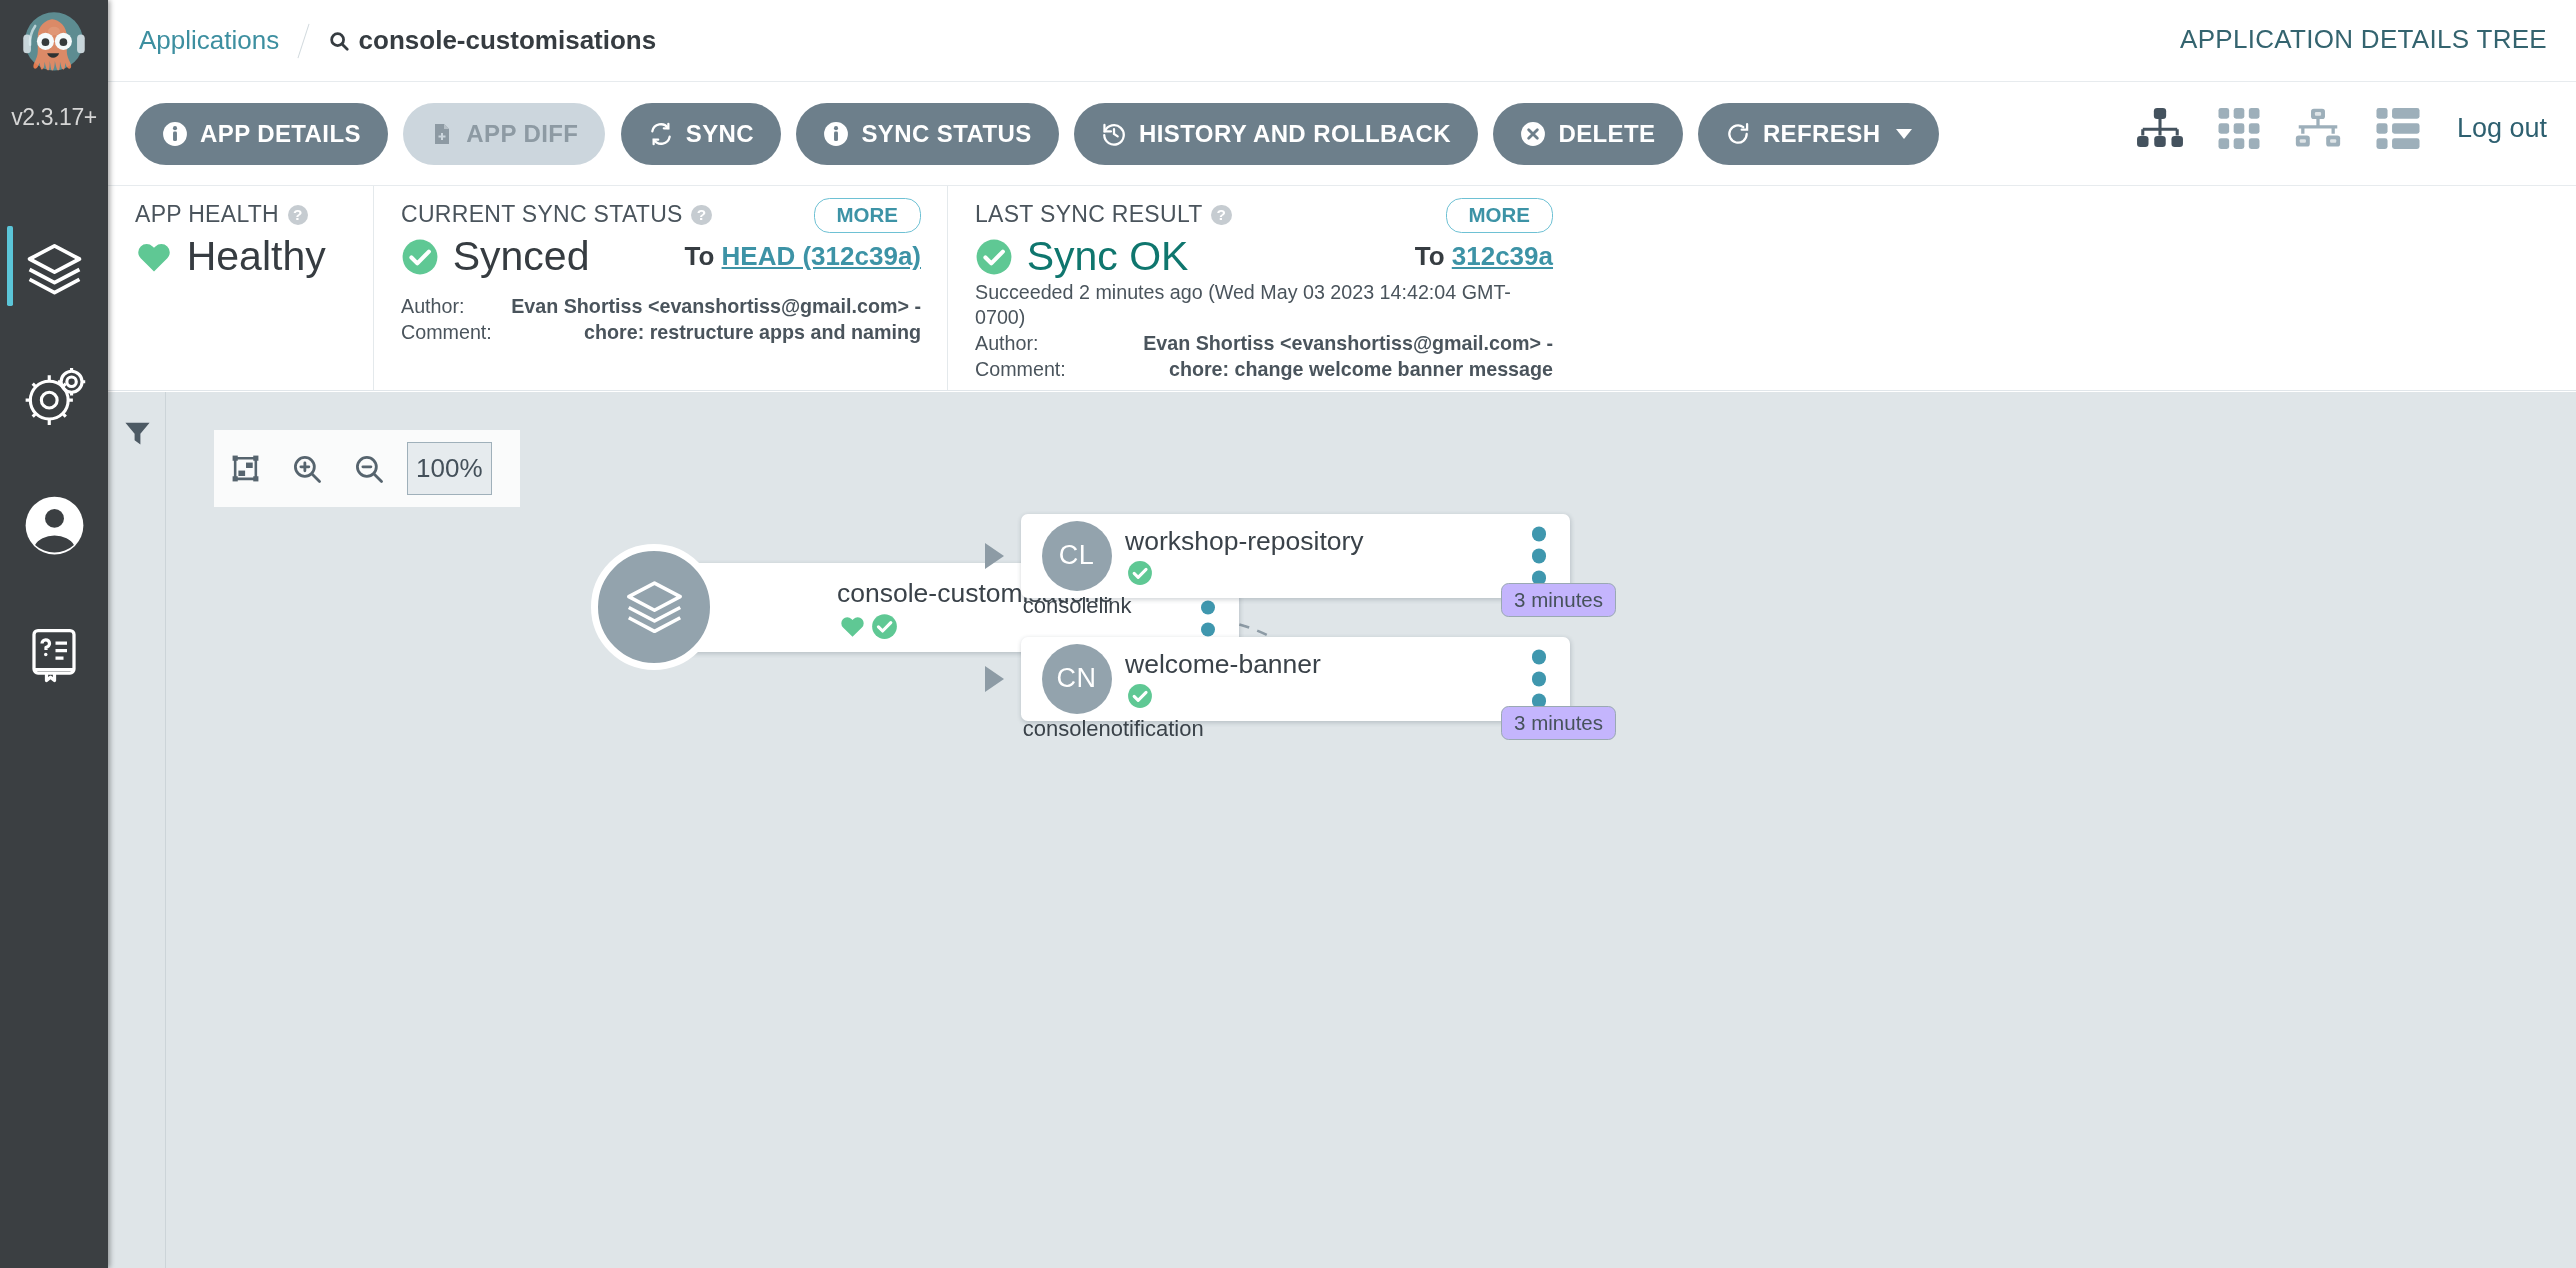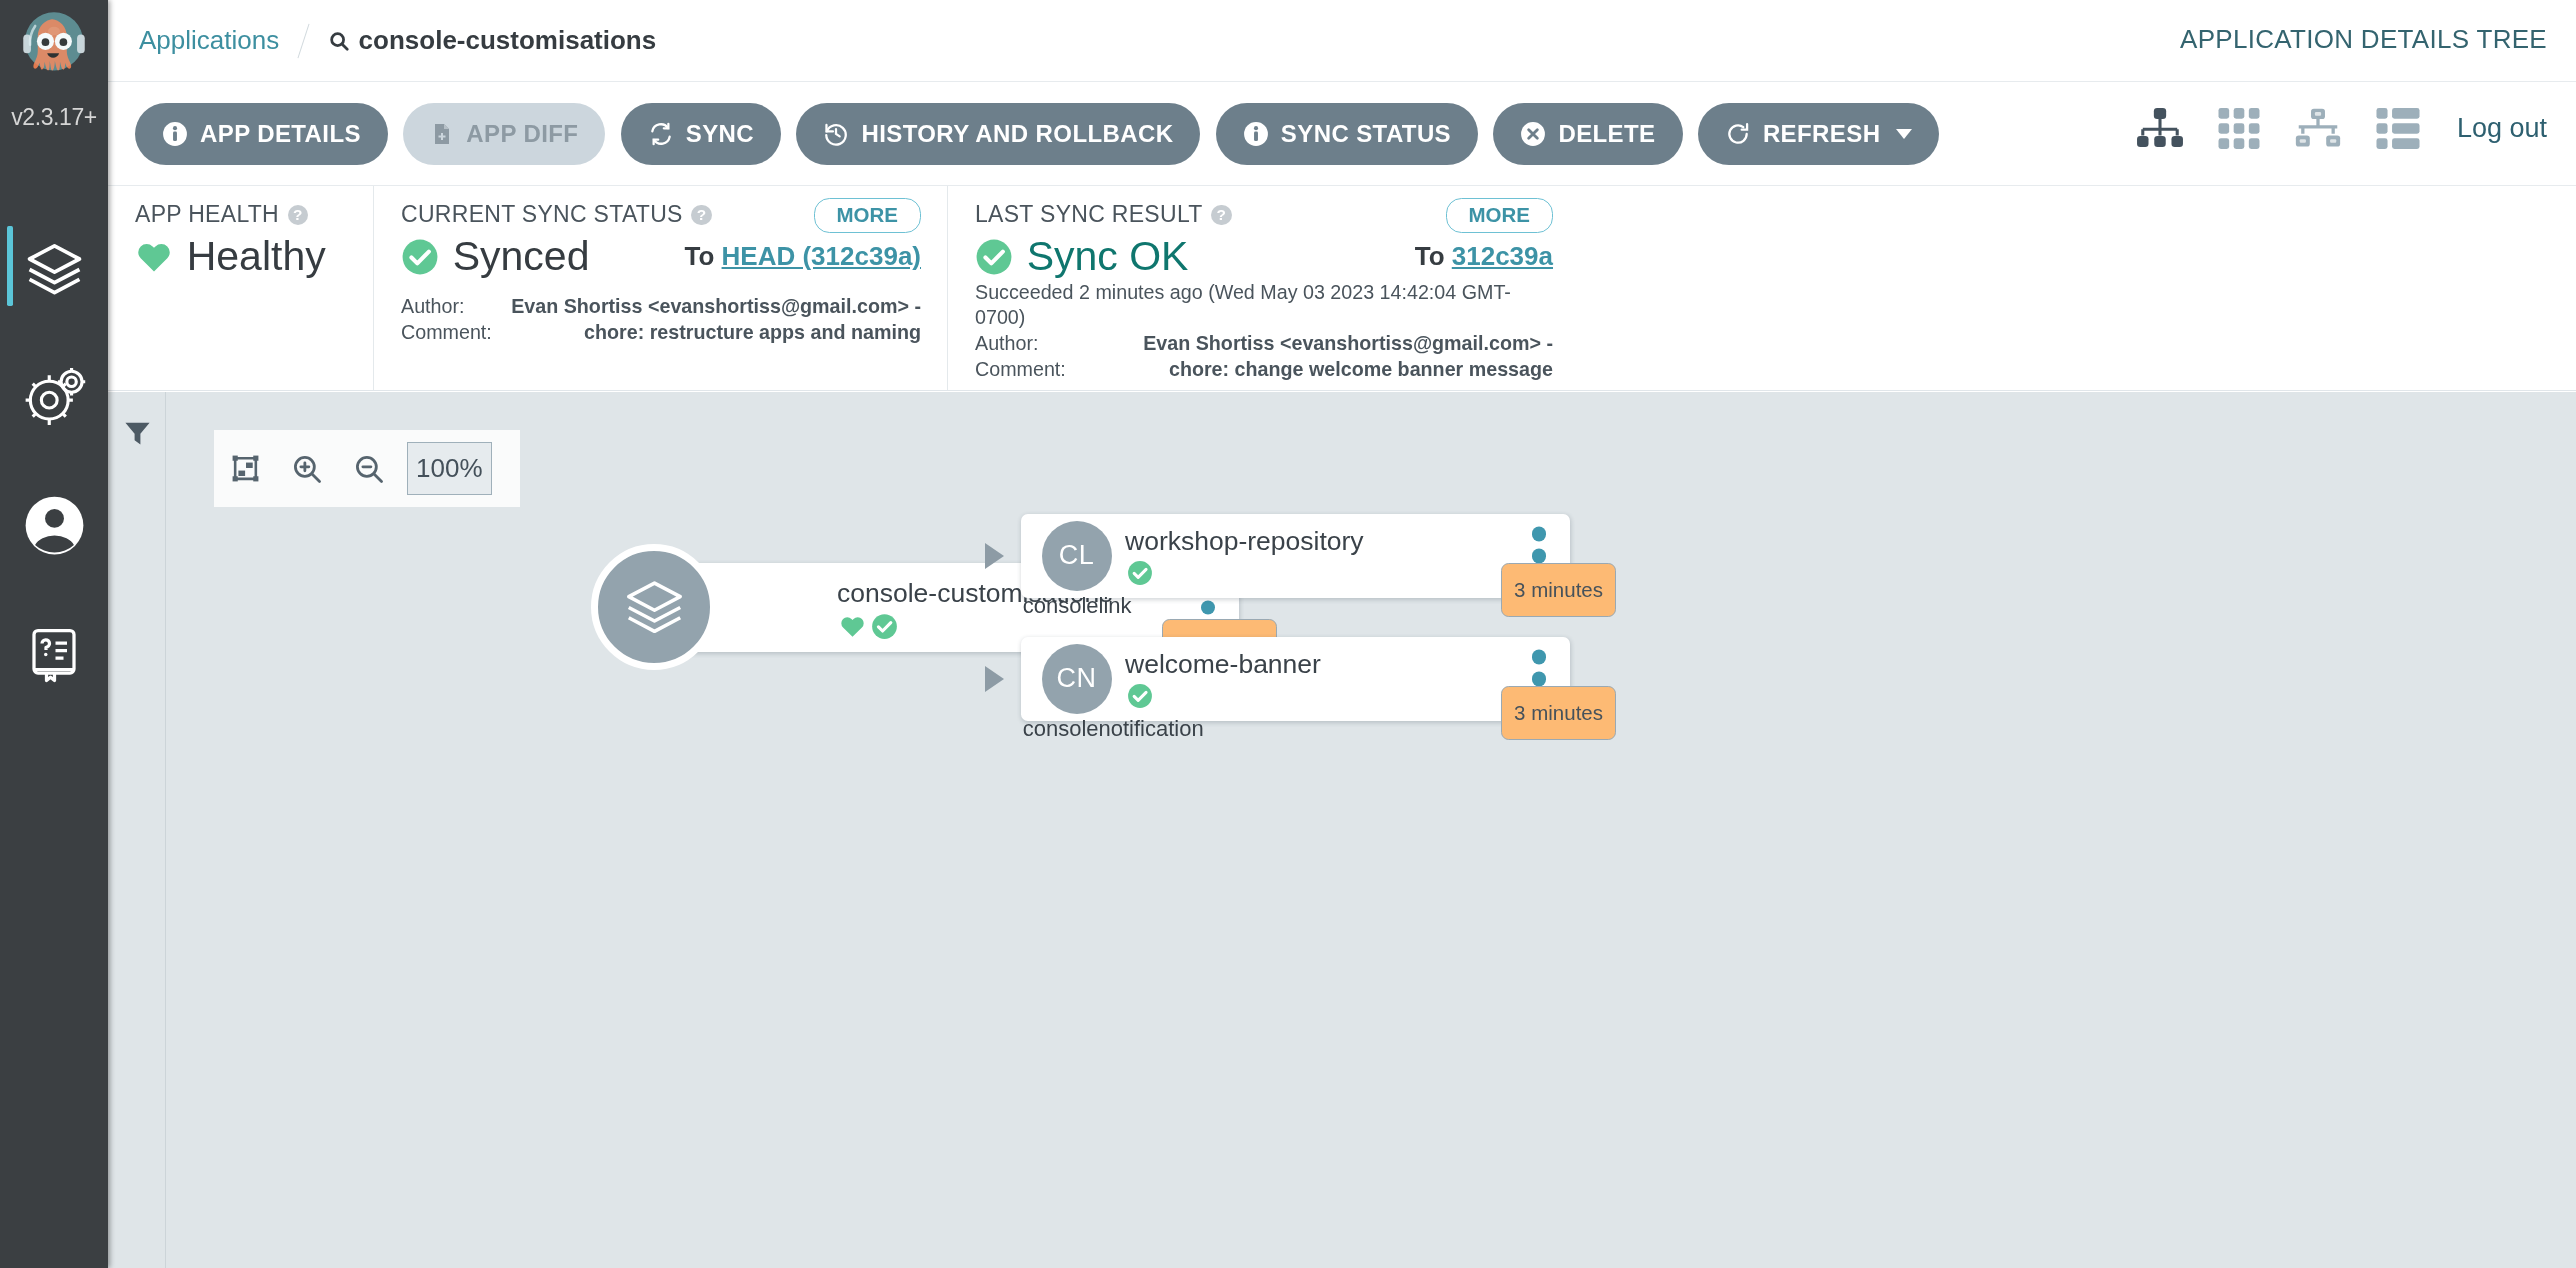--- a/index.html
+++ b/index.html
@@ -198,22 +198,22 @@
     display: flex; align-items: center; gap: 5.1px;
   }
   .kebab {
     position: absolute; right: 24px; top: 50%;
     transform: translateY(-50%);
     display: flex; flex-direction: column; gap: 7.7px; cursor: pointer;
   }
   .kebab i { width: 14.5px; height: 14.5px; border-radius: 50%; background: #3f97ae; display: block; }
   .age-pill {
     position: absolute; border: 0.9px solid #9aa9b3;
-    background: #fdba74; color: #46525b;
-    border-radius: 7.7px; font-size: 20.5px; padding: 14px 12px;
+    background: #c4b5fd; color: #46525b;
+    border-radius: 7.7px; font-size: 20.5px; padding: 4px 12px;
     white-space: nowrap;
   }
 
   
   .child { width: 549px; height: 84px; }
   #node-child-0 { left: 855px; top: 122px; }
   #node-child-1 { left: 855px; top: 245px; }
   .ring {
     position: absolute; left: 20.5px; top: 6.8px;
     width: 70px; height: 70px; border-radius: 50%;
@@ -345,35 +345,35 @@
       <button class="abtn">
         <svg width="26" height="26" viewBox="0 0 24 24" fill="none" stroke="#fff" stroke-width="2.1" stroke-linecap="round">
           <path d="M4 9.5A8 8 0 0 1 18.5 6.6"></path>
             <path d="M20 14.5A8 8 0 0 1 5.5 17.4"></path>
           <path d="M18.8 2.6v4.2h-4.2M5.2 21.4v-4.2h4.2"></path>
         </svg>
         <span>SYNC</span>
       </button>
 
       <button class="abtn">
+        <svg width="26" height="26" viewBox="0 0 24 24">
+          <circle cx="12" cy="12" r="11" fill="#fff"></circle>
+          <circle cx="12" cy="6.6" r="1.9" fill="#6d7f8b"></circle>
+          <rect x="10.2" y="9.8" width="3.6" height="8.6" rx="1.2" fill="#6d7f8b"></rect>
+        </svg>
+        <span>SYNC STATUS</span>
+      </button>
+
+      <button class="abtn">
         <svg width="26" height="26" viewBox="0 0 24 24" fill="none" stroke="#fff" stroke-width="2.1" stroke-linecap="round">
           <path d="M3.6 9.6A9 9 0 1 1 3 13"></path>
             <path d="M3.2 3.6v6h6"></path>
             <path d="M12 7.6V12l3.4 2.2"></path>
         </svg>
         <span>HISTORY AND ROLLBACK</span>
-      </button>
-
-      <button class="abtn">
-        <svg width="26" height="26" viewBox="0 0 24 24">
-          <circle cx="12" cy="12" r="11" fill="#fff"></circle>
-          <circle cx="12" cy="6.6" r="1.9" fill="#6d7f8b"></circle>
-          <rect x="10.2" y="9.8" width="3.6" height="8.6" rx="1.2" fill="#6d7f8b"></rect>
-        </svg>
-        <span>SYNC STATUS</span>
       </button>
 
       <button class="abtn">
         <svg width="26" height="26" viewBox="0 0 24 24">
           <circle cx="12" cy="12" r="11" fill="#fff"></circle>
           <path d="M8 8l8 8M16 8l-8 8" stroke="#6d7f8b" stroke-width="2.6" stroke-linecap="round"></path>
         </svg>
         <span>DELETE</span>
       </button>
 

